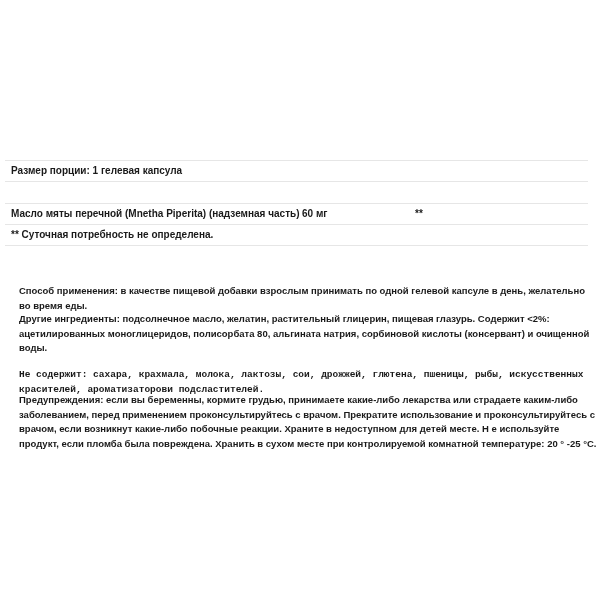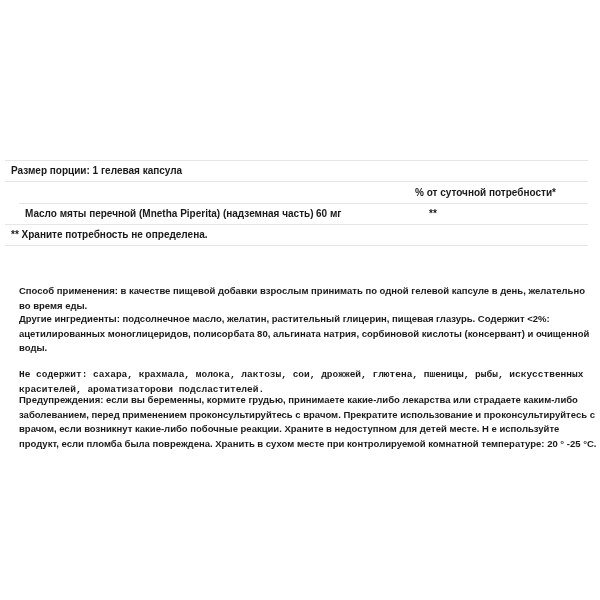--- a/index.html
+++ b/index.html
@@ -18,28 +18,27 @@
 </style>
 </head>
 <body>
 
 <div class="facts">
   <div class="row">
     <span class="cell c1">Размер порции: 1 гелевая капсула</span>
   </div>
   <div class="row" style="height:21px;line-height:21px;">
     <span class="cell c1"></span>
-    <span class="cell c3">% от суточной потребности*</span>
   </div>
-  <div class="row" style="height:20px;margin-left:14px;">
+  <div class="row" style="height:20px;">
     <span class="cell c1">Масло мяты перечной (Mnetha Piperita) (надземная часть)</span>
     <span class="cell c2">60 мг</span>
     <span class="cell c3">**</span>
   </div>
   <div class="row last">
-    <span class="cell c1">** Храните потребность не определена.</span>
+    <span class="cell c1">** Суточная потребность не определена.</span>
   </div>
 </div>
 
 <p class="para" style="top:276px;">Способ применения: в качестве пищевой добавки взрослым принимать по одной гелевой капсуле в день, желательно во время еды.</p>
 <p class="para" style="top:304px;">Другие ингредиенты: подсолнечное масло, желатин, растительный глицерин, пищевая глазурь. Содержит &lt;2%: ацетилированных моноглицеридов, полисорбата 80, альгината натрия, сорбиновой кислоты (консервант) и очищенной воды.</p>
 <p class="para" style="top:360px;font-family:Liberation Mono, monospace;">Не содержит: сахара, крахмала, молока, лактозы, сои, дрожжей, глютена, пшеницы, рыбы, искусственных красителей, ароматизаторови подсластителей.</p>
 <p class="para" style="top:385px;">Предупреждения: если вы беременны, кормите грудью, принимаете какие-либо лекарства или страдаете каким-либо заболеванием, перед применением проконсультируйтесь с врачом. Прекратите использование и проконсультируйтесь с врачом, если возникнут какие-либо побочные реакции. Храните в недоступном для детей месте. Н е используйте продукт, если пломба была повреждена. Хранить в сухом месте при контролируемой комнатной температуре: 20 ° -25 °C.</p>
 
 </body></html>

